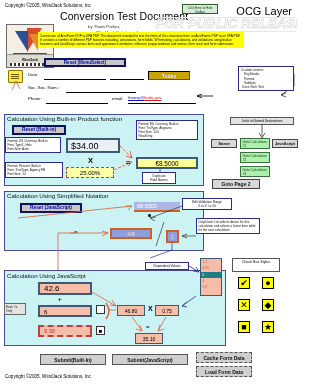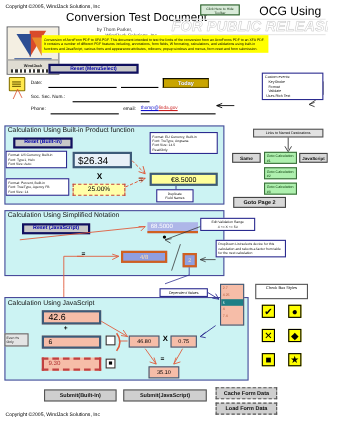--- a/index.html
+++ b/index.html
@@ -161,21 +161,21 @@
   svg{display:block;overflow:visible;}
   .arrowlayer{left:0;top:0;width:298px;height:386px;pointer-events:none;}
 </style>
 </head>
 <body>
 
 <div class="abs" id="copyright-top">Copyright ©2005, WindJack Solutions, Inc</div>
 <div class="abs" id="doc-title">Conversion Test Document</div>
 <div class="abs" id="byline1">by Thom Parker,</div>
 <div class="abs" id="byline2">WindJack Solutions, Inc.</div>
-<div class="abs" id="ocg-layer">OCG Using</div>
+<div class="abs" id="ocg-layer">OCG Layer</div>
 <div class="abs" id="hide-toolbar">Click Here to Hide Toolbar</div>
 <div class="abs wm-rule" style="top:17px;"></div>
 <div class="abs" id="watermark">FOR PUBLIC RELEASE</div>
 <div class="abs wm-rule" style="top:31px;"></div>
 
 <div class="abs" id="logo">
   <div class="sky"></div>
   <div class="sail-r"></div>
     <div class="sail-b"></div>
     <div class="sail-o"></div>
@@ -236,21 +236,21 @@
 <div class="abs note" style="left:5px;top:162px;width:58px;white-space:pre-line;">Format: Percent, Built-in
 Font: TrueType, Agency FB
 Font Size: 14</div>
 <div class="abs note" style="left:136px;top:120px;width:62px;white-space:pre-line;">Format: EU Currency, Built-in
 Font: TruType, Angsana
 Font Size: 14.5
 ReadOnly.</div>
 <div class="abs note" style="left:142px;top:172px;width:34px;white-space:pre-line;text-align:center;">Duplicate
 Field Names</div>
 
-<div class="abs fld" id="f-product1">$26.34</div>
+<div class="abs fld" id="f-product1">$34.00</div>
 <div class="abs op" style="left:88px;top:156px;">X</div>
 <div class="abs fld" id="f-percent">25.00%</div>
 <div class="abs op" style="left:126px;top:158px;">=</div>
 <div class="abs fld" id="f-euro">€8.5000</div>
 
 <svg class="abs arrowlayer">
   <path d="M120,146 L132,158" stroke="#e05a3a" stroke-width="0.9" stroke-dasharray="3,1.6" fill="none"></path>
   <path d="M132,158 L126,156 M132,158 L130,151" stroke="#e05a3a" stroke-width="0.9" fill="none"></path>
   <path d="M114,170 L132,162" stroke="#e05a3a" stroke-width="0.9" stroke-dasharray="3,1.6" fill="none"></path>
   <path d="M132,162 L126,162 M132,162 L128,166" stroke="#e05a3a" stroke-width="0.9" fill="none"></path>

